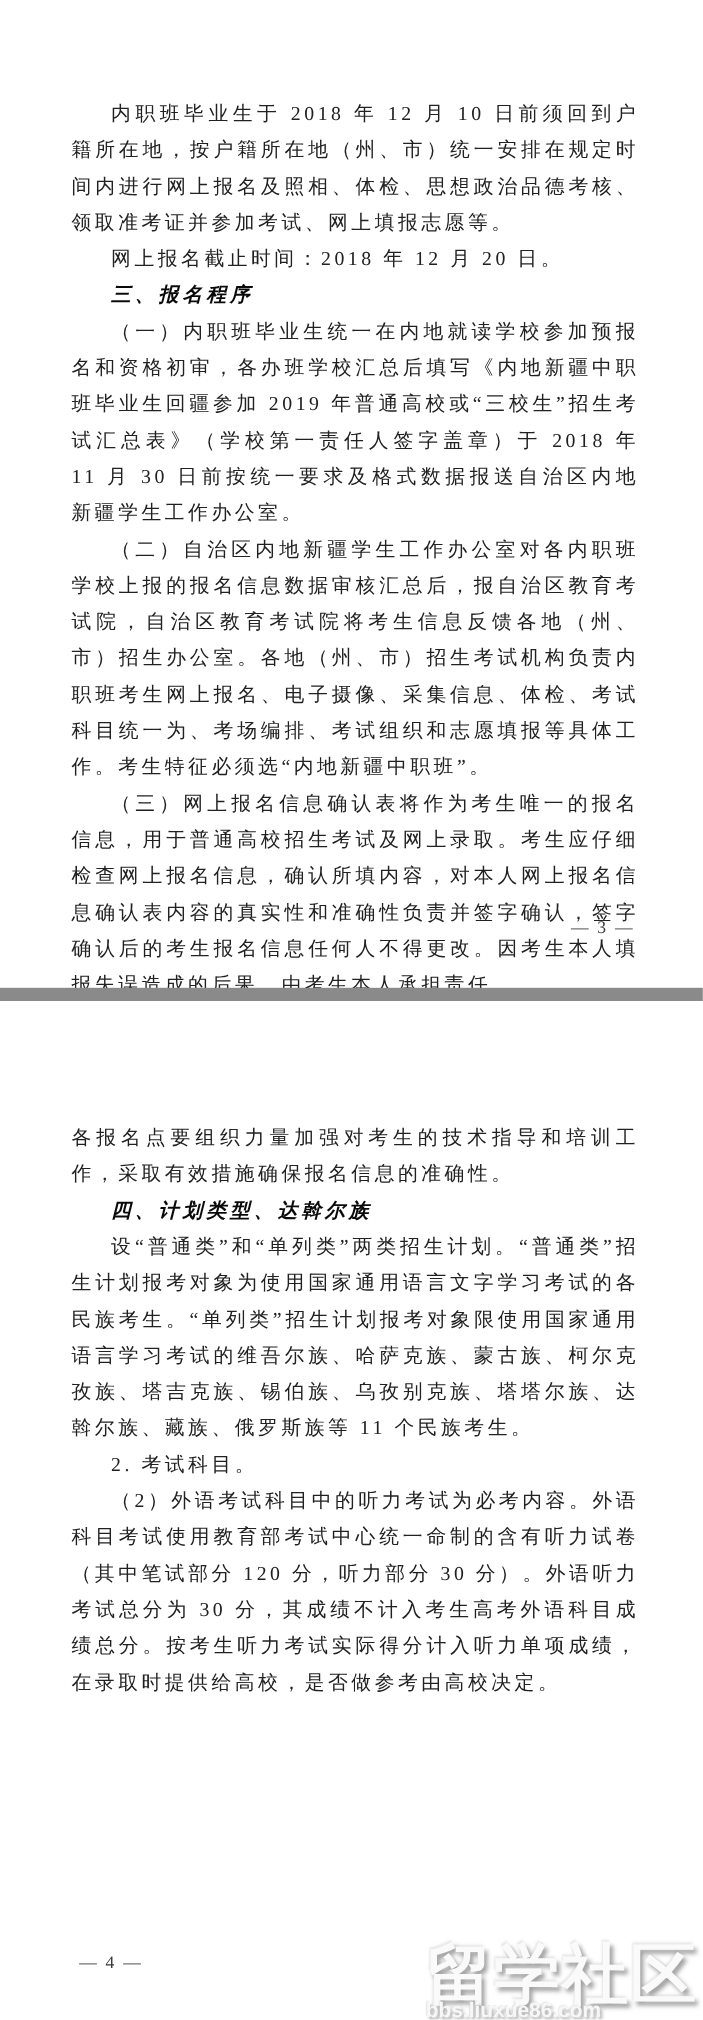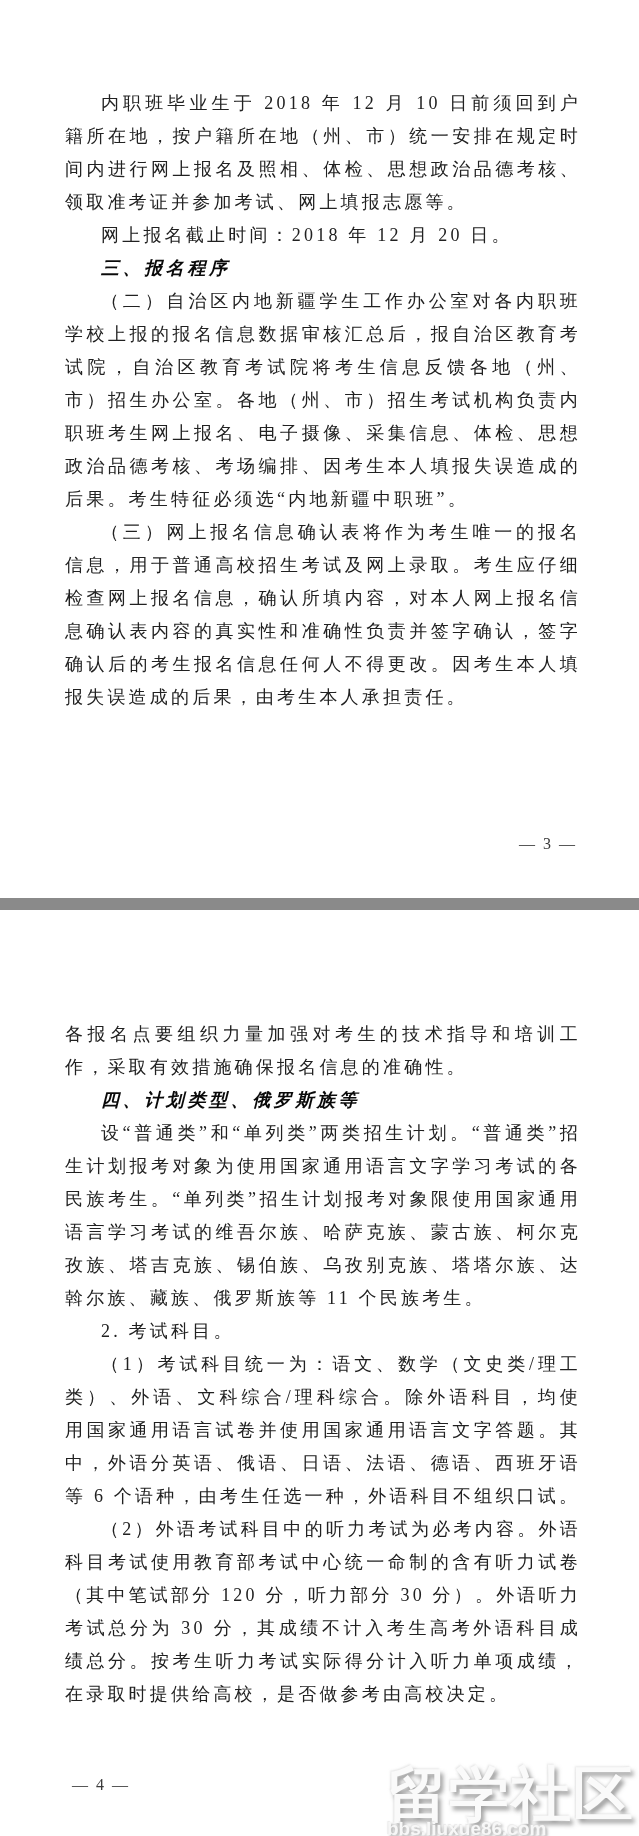--- a/index.html
+++ b/index.html
@@ -100,34 +100,34 @@
     margin-top: 0px;
   }
 </style>
 </head>
 <body>
 
 <div class="page page-3">
   <p class="para indent">内职班毕业生于 2018 年 12 月 10 日前须回到户籍所在地，按户籍所在地（州、市）统一安排在规定时间内进行网上报名及照相、体检、思想政治品德考核、领取准考证并参加考试、网上填报志愿等。</p>
   <p class="para indent">网上报名截止时间：2018 年 12 月 20 日。</p>
   <p class="para indent heading">三、报名程序</p>
-  <p class="para indent">（二）自治区内地新疆学生工作办公室对各内职班学校上报的报名信息数据审核汇总后，报自治区教育考试院，自治区教育考试院将考生信息反馈各地（州、市）招生办公室。各地（州、市）招生考试机构负责内职班考生网上报名、电子摄像、采集信息、体检、思想政治品德考核、考场编排、因考生本人填报失误造成的后果。考生特征必须选“内地新疆中职班”。</p>
+  <p class="para indent">（一）内职班毕业生统一在内地就读学校参加预报名和资格初审，各办班学校汇总后填写《内地新疆中职班毕业生回疆参加 2019 年普通高校或“三校生”招生考试汇总表》（学校第一责任人签字盖章）于 2018 年 11 月 30 日前按统一要求及格式数据报送自治区内地新疆学生工作办公室。</p>
+  <p class="para indent">（二）自治区内地新疆学生工作办公室对各内职班学校上报的报名信息数据审核汇总后，报自治区教育考试院，自治区教育考试院将考生信息反馈各地（州、市）招生办公室。各地（州、市）招生考试机构负责内职班考生网上报名、电子摄像、采集信息、体检、考试科目统一为、考场编排、考试组织和志愿填报等具体工作。考生特征必须选“内地新疆中职班”。</p>
   <p class="para indent">（三）网上报名信息确认表将作为考生唯一的报名信息，用于普通高校招生考试及网上录取。考生应仔细检查网上报名信息，确认所填内容，对本人网上报名信息确认表内容的真实性和准确性负责并签字确认，签字确认后的考生报名信息任何人不得更改。因考生本人填报失误造成的后果，由考生本人承担责任。</p>
 </div>
 
 <div class="pagenum pagenum-right">— 3 —</div>
 
 <div class="page-divider"></div>
 
 <div class="page page-4">
   <p class="para">各报名点要组织力量加强对考生的技术指导和培训工作，采取有效措施确保报名信息的准确性。</p>
-  <p class="para indent heading">四、计划类型、俄罗斯族等</p>
+  <p class="para indent heading">四、计划类型、达斡尔族</p>
   <p class="para indent">设“普通类”和“单列类”两类招生计划。“普通类”招生计划报考对象为使用国家通用语言文字学习考试的各民族考生。“单列类”招生计划报考对象限使用国家通用语言学习考试的维吾尔族、哈萨克族、蒙古族、柯尔克孜族、塔吉克族、锡伯族、乌孜别克族、塔塔尔族、达斡尔族、藏族、俄罗斯族等 11 个民族考生。</p>
   <p class="para indent">2. 考试科目。</p>
-  <p class="para indent">（1）考试科目统一为：语文、数学（文史类/理工类）、外语、文科综合/理科综合。除外语科目，均使用国家通用语言试卷并使用国家通用语言文字答题。其中，外语分英语、俄语、日语、法语、德语、西班牙语等 6 个语种，由考生任选一种，外语科目不组织口试。</p>
   <p class="para indent">（2）外语考试科目中的听力考试为必考内容。外语科目考试使用教育部考试中心统一命制的含有听力试卷（其中笔试部分 120 分，听力部分 30 分）。外语听力考试总分为 30 分，其成绩不计入考生高考外语科目成绩总分。按考生听力考试实际得分计入听力单项成绩，在录取时提供给高校，是否做参考由高校决定。</p>
 </div>
 
 <div class="pagenum pagenum-left">— 4 —</div>
 
 <div class="watermark">
   <div class="wm-title">留学社区</div>
   <div class="wm-url">bbs.liuxue86.com</div>
 </div>
 

